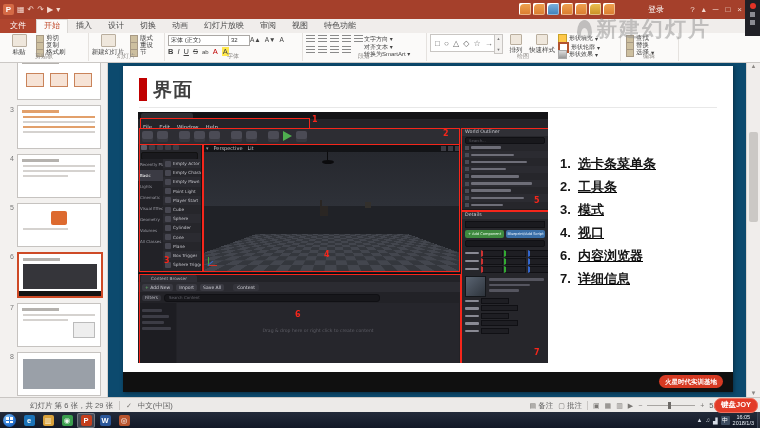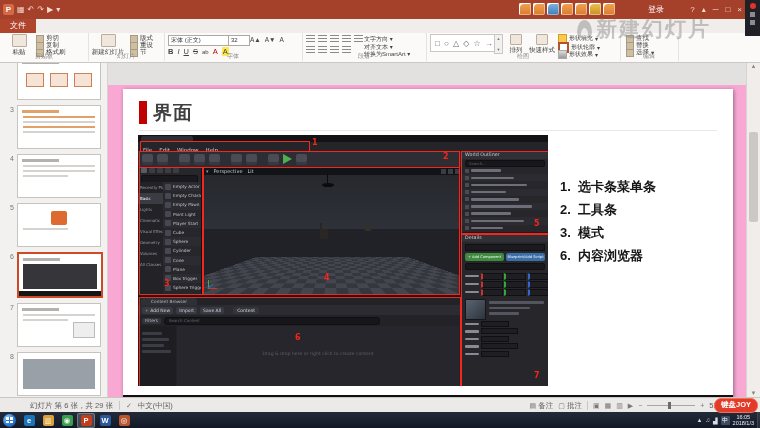--- a/index.html
+++ b/index.html
@@ -67,32 +67,32 @@
 .tk-line{height:2px;background:#D5D2CF;margin:3px 5px;}
 .tk-line.short{width:55%;}
 .tko{background:#E2A06B;}
 .tk-sq{position:absolute;top:16px;width:16px;height:12px;border:1px solid #C9835A;background:#F6E3D6;}
 .s1{left:8px}.s2{left:32px}.s3{left:56px}
 .tk-logo{width:16px;height:14px;background:#DD6A2F;margin:7px auto 3px;border-radius:2px;}
 .tk-dark{position:absolute;left:4px;top:10px;right:4px;bottom:7px;background:#35353A;}
 .tk-black{position:absolute;left:0;right:0;bottom:0;height:5px;background:#141414;}
 .tk-img{position:absolute;left:5px;right:5px;top:6px;bottom:6px;background:#9AA0A8;}
 .tk-box-r{position:absolute;right:5px;top:18px;width:20px;height:14px;border:1px solid #BBB;background:#EEE;}
-#canvas{position:absolute;left:108px;top:0;right:13px;bottom:0;background:#f9a8d4;margin-top:23px;}
+#canvas{position:absolute;left:108px;top:0;right:13px;bottom:0;background:#0c4a6e;}
 #vscroll{position:absolute;right:0;top:0;width:13px;height:335px;background:#F0EDEB;border-left:1px solid #D6D3D0;font-size:6px;color:#8A8784;text-align:center;}
 .vs-up{position:absolute;top:1px;left:0;right:0;}
 .vs-dn{position:absolute;bottom:1px;left:0;right:0;}
 .vs-thumb{position:absolute;left:2px;right:2px;top:70px;height:90px;background:#CBC8C5;border-radius:2px;}
 
 
 #slide{position:absolute;left:15px;top:4px;width:610px;height:326px;background:#fff;box-shadow:1px 1px 4px rgba(0,0,0,.4);overflow:hidden;}
 #s-accent{position:absolute;left:16px;top:12px;width:8px;height:23px;background:#C00000;}
 #s-title{position:absolute;left:30px;top:11px;font-size:19px;font-weight:bold;color:#3F3F3F;letter-spacing:1px;}
 #s-rule{position:absolute;left:16px;top:41px;width:578px;height:1px;background:#E8E8E8;}
-#slist{position:absolute;left:437px;top:86px;}
+#slist{position:absolute;left:437px;top:86px;text-decoration:underline;}
 .sl-item{font-size:13px;font-weight:bold;color:#161616;line-height:23px;white-space:nowrap;}
 .sl-num{display:inline-block;width:18px;}
 #s-footer{position:absolute;left:0;bottom:0;width:100%;height:20px;background:#101010;}
 .logo-pill{position:absolute;right:10px;top:3px;height:13px;padding:0 6px;background:#D63A23;border-radius:7px;color:#fff;font-size:6.5px;font-weight:bold;line-height:13px;}
 
 
 #ue{position:absolute;left:15px;top:46px;width:410px;height:251px;background:#1B1B1E;overflow:hidden;font-family:"DejaVu Sans","Liberation Sans",sans-serif;}
 #ue-tabbar{position:absolute;left:0;top:0;width:100%;height:7px;background:#131316;}
 .ue-tab{position:absolute;left:3px;top:1px;width:52px;height:6px;background:#2E2E33;border-radius:2px 2px 0 0;}
 #uemenu{position:absolute;left:0;top:7px;width:100%;height:9px;background:#242429;line-height:9px;padding-left:5px;}
@@ -235,20 +235,31 @@
       </div>
   </div>
   <div id="recorder">
     <span class="rec-dot"></span>
     <span class="rec-sq"></span>
     <span class="rec-sq"></span>
   </div>
 
   <div id="tabsrow">
     <div id="filetab">文件</div>
+    <div id="rtabs" style="display:flex">
+        <div class="rtab active">开始</div>
+        <div class="rtab">插入</div>
+        <div class="rtab">设计</div>
+        <div class="rtab">切换</div>
+        <div class="rtab">动画</div>
+        <div class="rtab">幻灯片放映</div>
+        <div class="rtab">审阅</div>
+        <div class="rtab">视图</div>
+        <div class="rtab">特色功能</div>
+      </div>
   </div>
 
   <div id="ribbon">
     <div class="rg" style="left:0;width:88px">
       <div class="big-btn" style="left:6px;width:26px"><div class="big-ic"></div><span>粘贴</span></div>
       <div class="sm-row" style="left:36px;top:1px">
           <span class="mi"></span>
           <span>剪切</span>
         </div>
       <div class="sm-row" style="left:36px;top:8px">
@@ -670,21 +681,23 @@
             <div class="anno" style="left: 1px; top: 162px; width: 320px; height: 88px;"></div>
             <span class="anno-num" style="left: 157px; top: 198px;">6</span>
             <div class="anno" style="left: 323px; top: 99px; width: 86px; height: 151px;"></div>
             <span class="anno-num" style="left: 396px; top: 236px;">7</span>
           </div>
 
         <div id="slist">
             <div class="sl-item"><span class="sl-num">1.</span><span class="sl-txt">选卡条菜单条</span></div>
             <div class="sl-item"><span class="sl-num">2.</span><span class="sl-txt">工具条</span></div>
             <div class="sl-item"><span class="sl-num">3.</span><span class="sl-txt">模式</span></div>
+            <div class="sl-item"><span class="sl-num">4.</span><span class="sl-txt">视口</span></div>
             <div class="sl-item"><span class="sl-num">6.</span><span class="sl-txt">内容浏览器</span></div>
+            <div class="sl-item"><span class="sl-num">7.</span><span class="sl-txt">详细信息</span></div>
           </div>
         <div id="s-footer">
           <span class="logo-pill">火星时代实训基地</span>
         </div>
       </div>
     </div>
     <div id="vscroll">
       <div class="vs-up">▲</div>
       <div class="vs-thumb"></div>
       <div class="vs-dn">▼</div>

